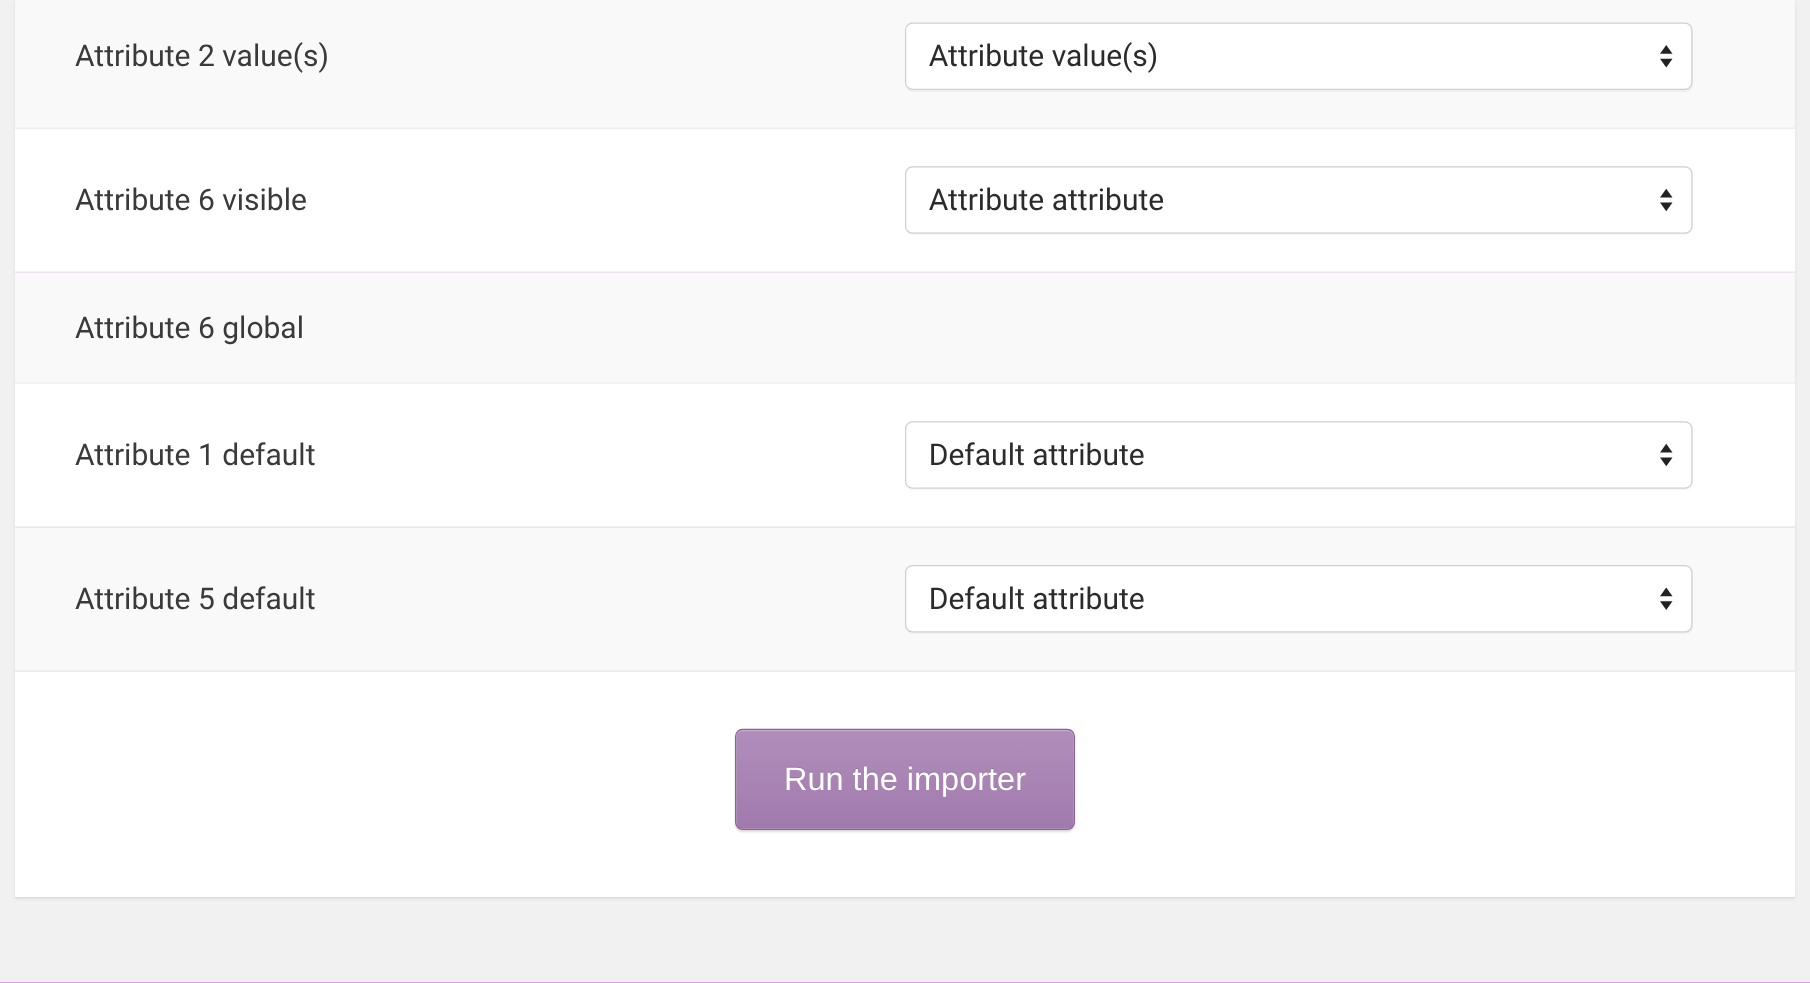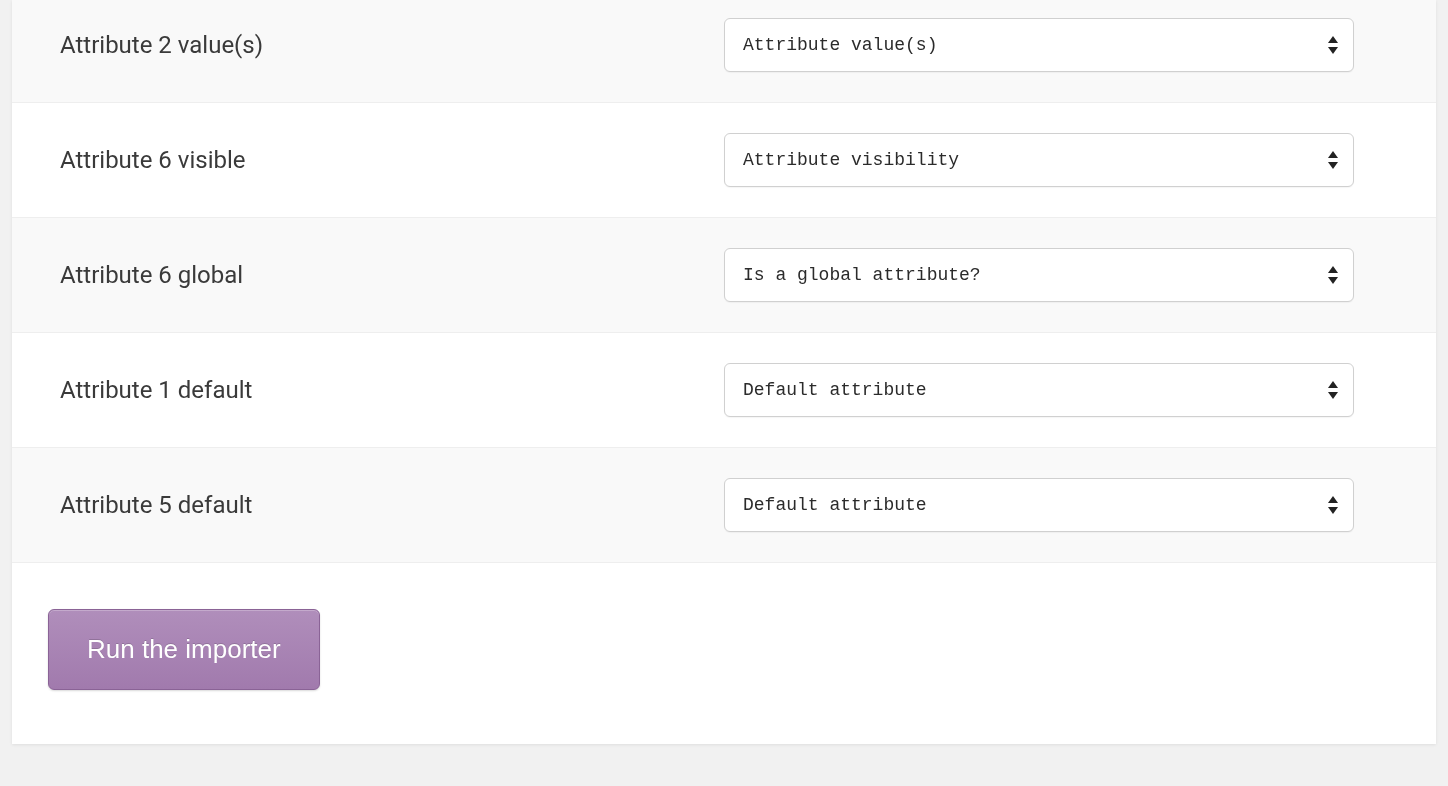--- a/index.html
+++ b/index.html
@@ -46,45 +46,44 @@
       position: relative;
       width: 100%;
       max-width: 630px;
     }
     .select-display {
       width: 100%;
       height: 54px;
       border: 1px solid #d0d0d0;
       border-radius: 6px;
       background: #fff;
-      font-size: 18px;
+      font-size: 24px;
       color: #2b2b2b;
       padding: 0 44px 0 18px;
       display: flex;
       align-items: center;
       cursor: pointer;
       box-shadow: 0 1px 1px rgba(0,0,0,0.04);
-      font-family: Liberation Mono, monospace;
     }
     .select-arrows {
       position: absolute;
       right: 14px;
       top: 50%;
       transform: translateY(-50%);
       width: 14px;
       height: 22px;
       pointer-events: none;
     }
     .select-arrows svg {
       display: block;
     }
     .footer {
       padding: 46px 36px 54px;
       display: flex;
-      justify-content: flex-start;
+      justify-content: center;
       background: #fff;
     }
     .run-btn {
       background: #a57fb0;
       background: linear-gradient(#b08ebb, #a17aad);
       color: #fff;
       font-size: 26px;
       font-weight: 500;
       border: 1px solid #8a6396;
       border-radius: 6px;
@@ -114,44 +113,33 @@
           </svg>
         </span>
       </div>
     </div>
   </div>
 
   <div class="row">
     <div class="row-label">Attribute 6 visible</div>
     <div class="row-control">
       <div class="select-wrap">
-        <div class="select-display">Attribute visibility</div>
+        <div class="select-display">Attribute attribute</div>
         <span class="select-arrows">
           <svg viewBox="0 0 14 22" width="14" height="22">
             <polygon points="7,2 12,9 2,9" fill="#222"></polygon>
             <polygon points="2,13 12,13 7,20" fill="#222"></polygon>
           </svg>
         </span>
       </div>
     </div>
   </div>
 
   <div class="row">
     <div class="row-label">Attribute 6 global</div>
-    <div class="row-control">
-      <div class="select-wrap">
-        <div class="select-display">Is a global attribute?</div>
-        <span class="select-arrows">
-          <svg viewBox="0 0 14 22" width="14" height="22">
-            <polygon points="7,2 12,9 2,9" fill="#222"></polygon>
-            <polygon points="2,13 12,13 7,20" fill="#222"></polygon>
-          </svg>
-        </span>
-      </div>
-    </div>
   </div>
 
   <div class="row">
     <div class="row-label">Attribute 1 default</div>
     <div class="row-control">
       <div class="select-wrap">
         <div class="select-display">Default attribute</div>
         <span class="select-arrows">
           <svg viewBox="0 0 14 22" width="14" height="22">
             <polygon points="7,2 12,9 2,9" fill="#222"></polygon>

